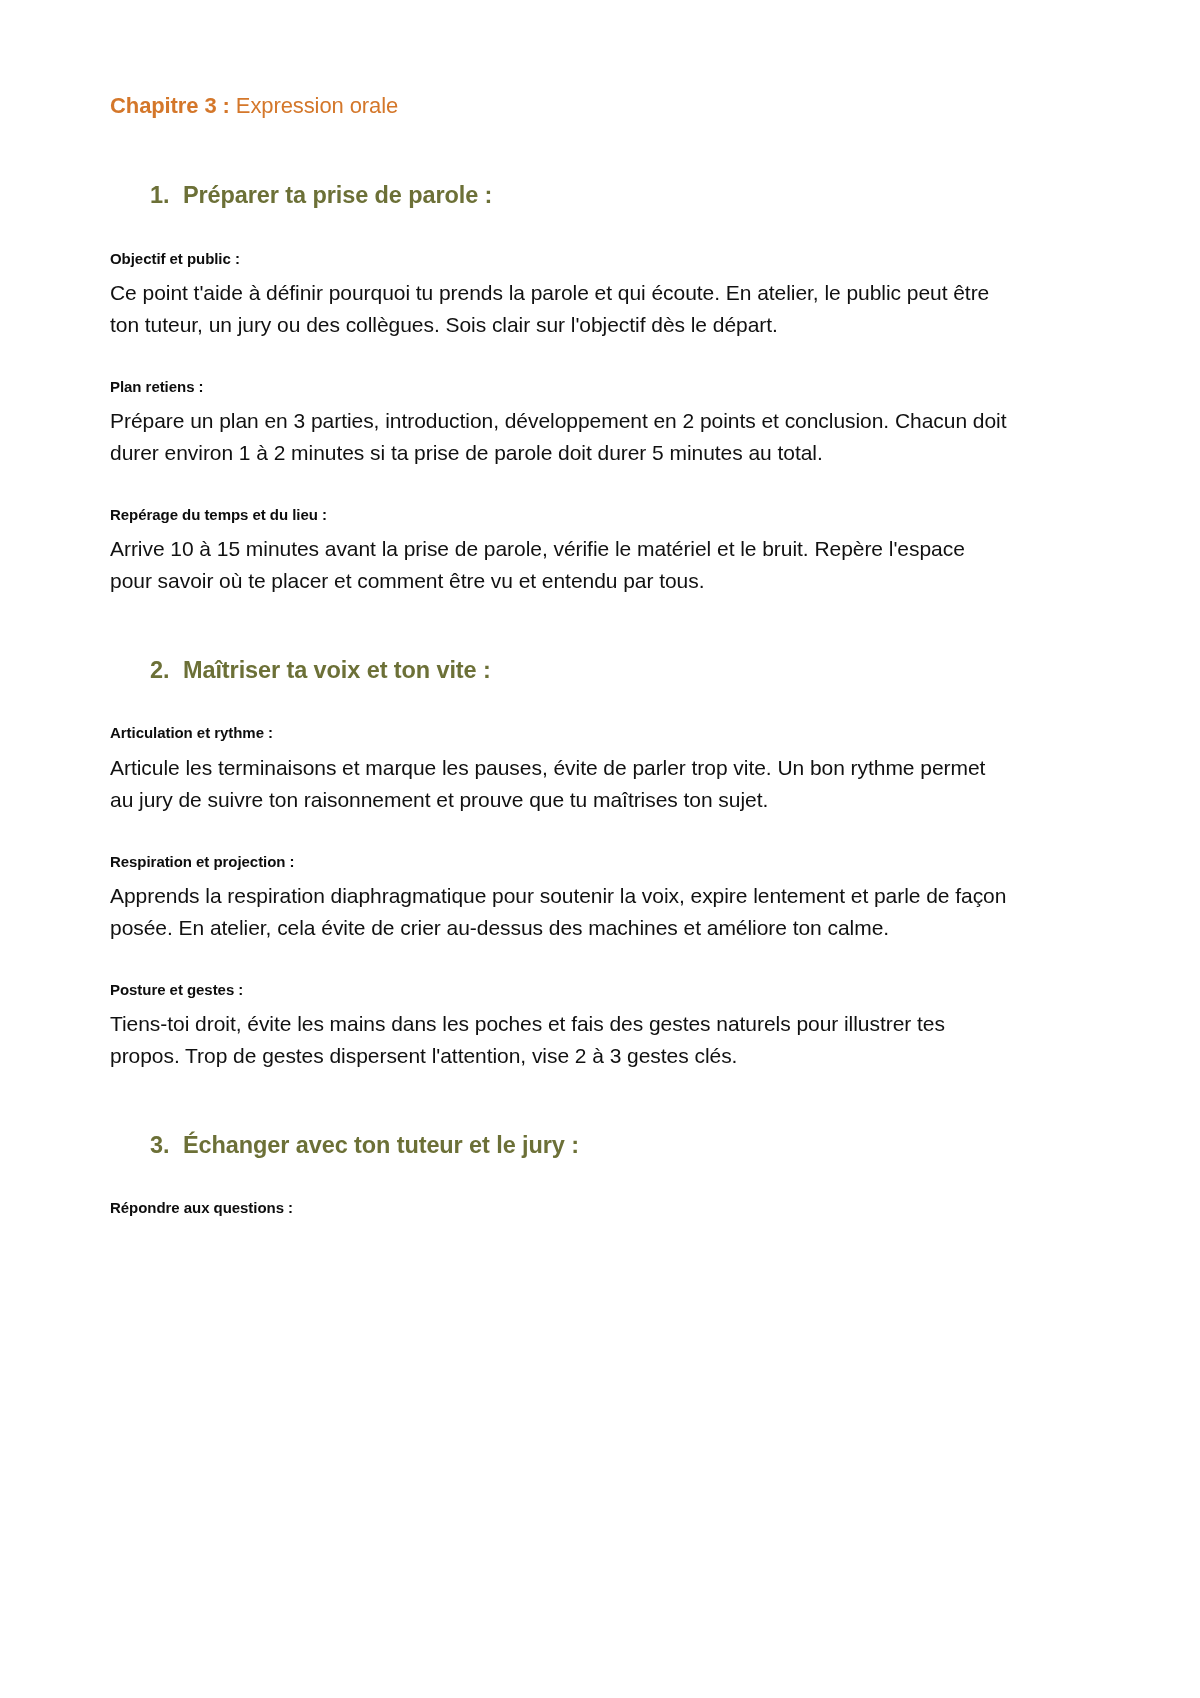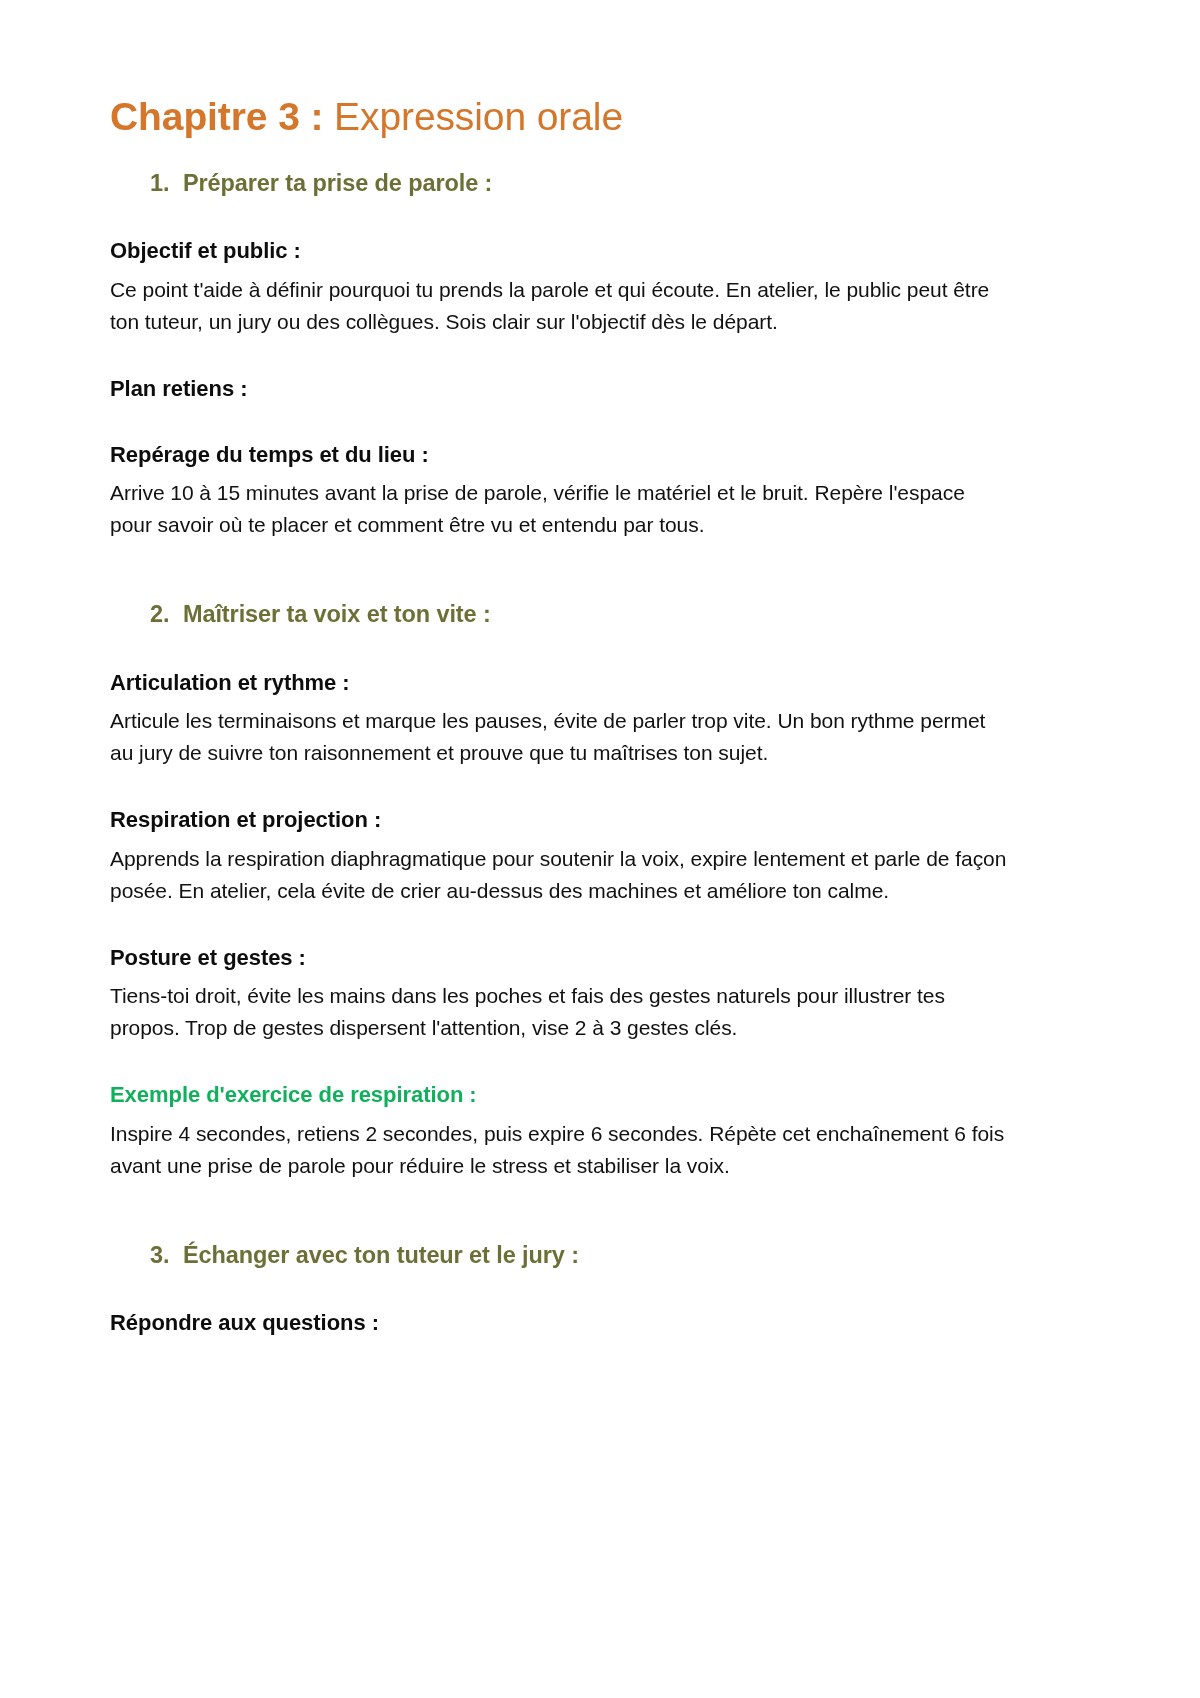--- a/index.html
+++ b/index.html
@@ -22,24 +22,24 @@
     box-sizing: border-box;
     padding: 92px 110px 0 110px;
   }
 
   .content {
     width: 900px;
   }
 
   
   .chapter-title {
-    font-size: 39px;
+    font-size: 22px;
     line-height: 1.28;
     color: #D4772A;
-    margin: 0 0 26px 0;
+    margin: 0 0 60px 0;
     letter-spacing: -0.1px;
     white-space: nowrap;
   }
   .chapter-title .chapter-label {
     font-weight: 700;
   }
   .chapter-title .chapter-name {
     font-weight: 400;
   }
 
@@ -71,21 +71,21 @@
   
   .block {
     margin: 0 0 36px 0;
   }
   .block:last-child {
     margin-bottom: 0;
   }
 
   .block-title {
     font-weight: 700;
-    font-size: 22px;
+    font-size: 15px;
     line-height: 1.35;
     color: #0d0d0d;
     margin: 0 0 8px 0;
     letter-spacing: -0.05px;
   }
   .block-title.accent-orange {
     color: #E07A3C;
   }
   .block-title.accent-green {
     color: #12B05C;
@@ -114,20 +114,21 @@
       <span class="sec-text">Préparer ta prise de parole :</span>
     </h2>
 
     <div class="block">
       <div class="block-title">Objectif et public :</div>
       <p class="block-body">Ce point t'aide à définir pourquoi tu prends la parole et qui écoute. En atelier, le public peut être ton tuteur, un jury ou des collègues. Sois clair sur l'objectif dès le départ.</p>
     </div>
 
     <div class="block">
       <div class="block-title">Plan retiens :</div>
+      <p class="block-body">Prépare un plan en 3 parties, introduction, développement en 2 points et conclusion. Chacun doit durer environ 1 à 2 minutes si ta prise de parole doit durer 5 minutes au total.</p>
     </div>
 
     <div class="block">
       <div class="block-title">Repérage du temps et du lieu :</div>
       <p class="block-body">Arrive 10 à 15 minutes avant la prise de parole, vérifie le matériel et le bruit. Repère l'espace pour savoir où te placer et comment être vu et entendu par tous.</p>
     </div>
 
 
     <h2 class="section-heading spaced-top">
       <span class="sec-num">2.</span>
@@ -142,24 +143,20 @@
     <div class="block">
       <div class="block-title">Respiration et projection :</div>
       <p class="block-body">Apprends la respiration diaphragmatique pour soutenir la voix, expire lentement et parle de façon posée. En atelier, cela évite de crier au-dessus des machines et améliore ton calme.</p>
     </div>
 
     <div class="block">
       <div class="block-title">Posture et gestes :</div>
       <p class="block-body">Tiens-toi droit, évite les mains dans les poches et fais des gestes naturels pour illustrer tes propos. Trop de gestes dispersent l'attention, vise 2 à 3 gestes clés.</p>
     </div>
 
-    <div class="block">
-      <div class="block-title accent-green">Exemple d'exercice de respiration :</div>
-      <p class="block-body">Inspire 4 secondes, retiens 2 secondes, puis expire 6 secondes. Répète cet enchaînement 6 fois avant une prise de parole pour réduire le stress et stabiliser la voix.</p>
-    </div>
 
     <h2 class="section-heading spaced-top">
       <span class="sec-num">3.</span>
       <span class="sec-text">Échanger avec ton tuteur et le jury :</span>
     </h2>
 
     <div class="block">
       <div class="block-title">Répondre aux questions :</div>
     </div>
 

